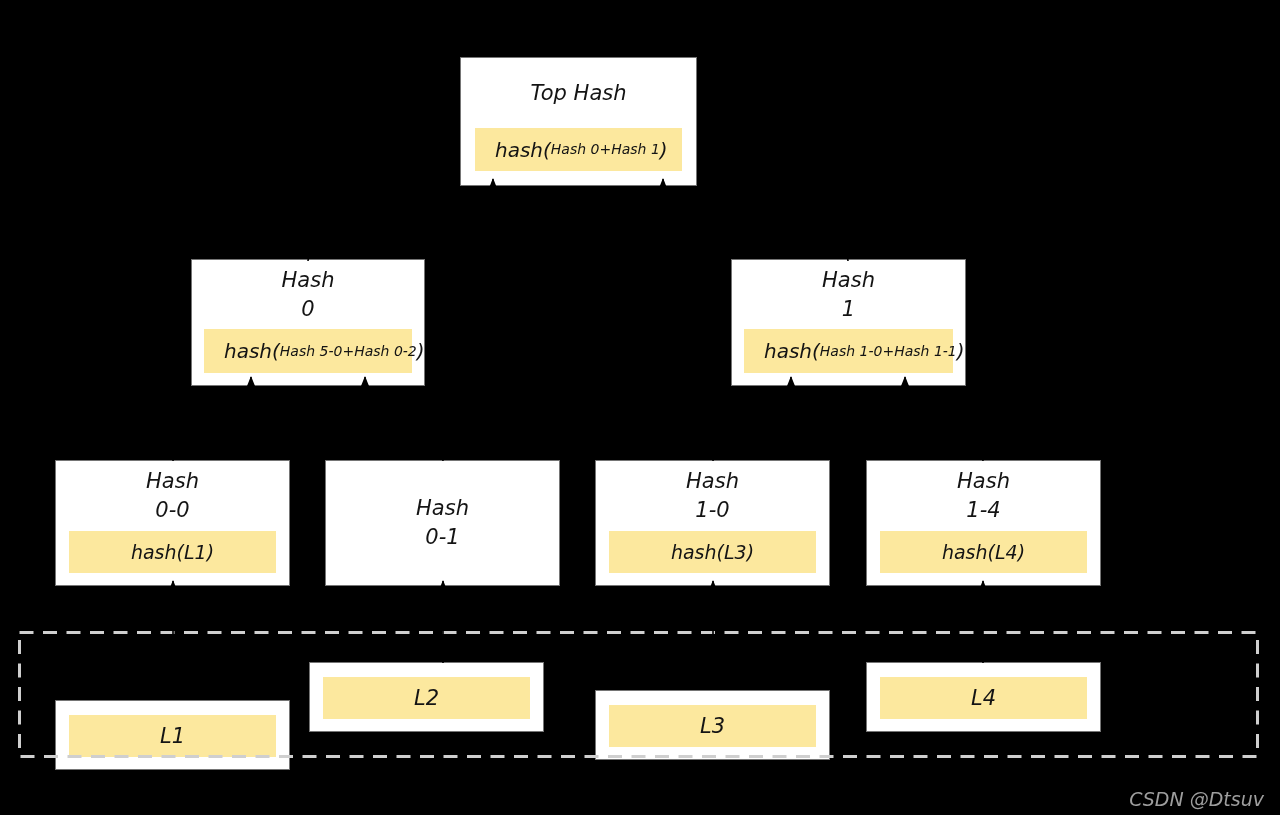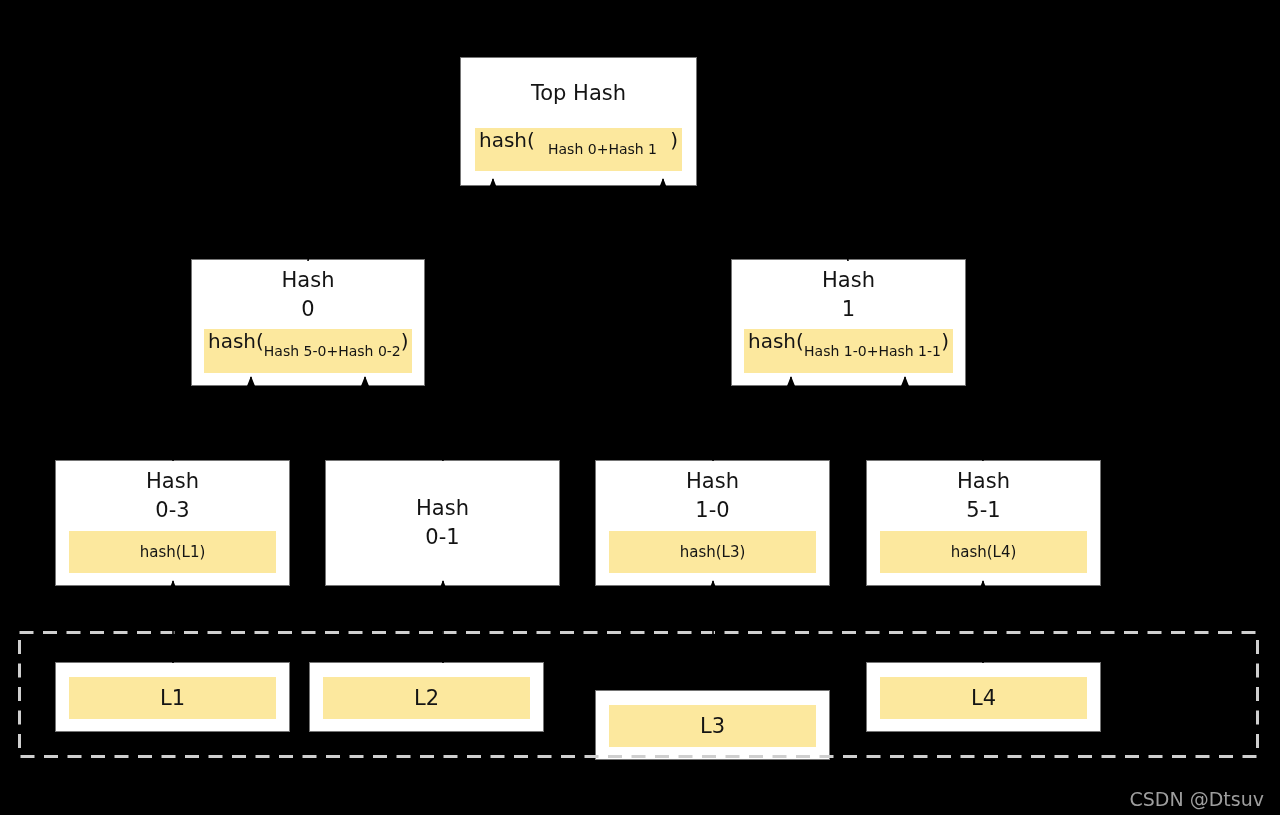--- a/index.html
+++ b/index.html
@@ -12,50 +12,50 @@
     --text-color:#141414;
     --watermark-color:#9e9e9e;
   }
   html,body{margin:0;padding:0;}
   body{
     width:1280px;height:815px;position:relative;overflow:hidden;
     background:var(--background);
     font-family:"DejaVu Sans","Liberation Sans",sans-serif;
     color:var(--text-color);
   }
-  .stage{position:absolute;left:0;top:0;width:1280px;height:790px;}
+  .stage{position:absolute;left:0;top:0;width:1280px;height:790px;font-style:italic;}
   .node{
     position:absolute;box-sizing:border-box;
     background:var(--node-fill);
     border:1px solid var(--node-border);
     display:flex;flex-direction:column;
   }
   .titles{flex:1;display:flex;flex-direction:column;justify-content:center;align-items:center;}
   .tline{font-size:21px;line-height:29px;white-space:nowrap;}
   .hl{background:var(--highlight-fill);box-sizing:border-box;}
   .formula{
-    display:flex;justify-content:space-between;
-    padding:0 4px;font-size:20px;white-space:nowrap;
+    display:flex;align-items:center;justify-content:space-between;
+    padding:0 20px;font-size:20px;white-space:nowrap;
   }
   .stack{
     display:flex;flex-direction:row;align-items:center;
     font-size:14px;line-height:9px;white-space:nowrap;
   }
-  .f3{display:flex;align-items:center;justify-content:center;font-size:15px;}
+  .f3{display:flex;align-items:center;justify-content:center;font-size:19px;}
   .leafhl{flex:1;display:flex;align-items:center;justify-content:center;font-size:21px;}
 
   
   #root{left:460px;top:57px;width:237px;height:129px;}
   #h0  {left:191px;top:259px;width:234px;height:127px;}
   #h1  {left:731px;top:259px;width:235px;height:127px;}
   #h00 {left:55px; top:460px;width:235px;height:126px;}
   #h01 {left:325px;top:460px;width:235px;height:126px;}
   #h10 {left:595px;top:460px;width:235px;height:126px;}
   #h11 {left:866px;top:460px;width:235px;height:126px;}
-  #l1  {left:55px; top:662px;width:235px;height:70px;}
+  #l1  {left:55px; top:700px;width:235px;height:70px;}
   #l2  {left:309px;top:662px;width:235px;height:70px;}
   #l3  {left:595px;top:690px;width:235px;height:70px;}
   #l4  {left:866px;top:662px;width:235px;height:70px;}
 
   .root-n .hl{margin:0 14px 14px;height:43px;}
   .lvl2 .hl{margin:0 12px 12px;height:44px;}
   .lvl3 .hl{margin:0 13px 12px;height:42px;}
   .leaf .hl{margin:14px 13px 12px;}
 
   svg.overlay{position:absolute;left:0;top:0;pointer-events:none;}
@@ -112,21 +112,21 @@
         <span>+</span>
         <span>Hash 1-1</span>
       </span>
       <span>)</span>
     </div>
   </div>
 
   <div class="node lvl3" id="h00">
     <div class="titles">
       <div class="tline">Hash</div>
-      <div class="tline">0-3</div>
+      <div class="tline">0-0</div>
     </div>
     <div class="hl f3">hash(L1)</div>
   </div>
 
   <div class="node lvl3" id="h01">
     <div class="titles">
       <div class="tline">Hash</div>
       <div class="tline">0-1</div>
     </div>
   </div>
@@ -135,21 +135,21 @@
     <div class="titles">
       <div class="tline">Hash</div>
       <div class="tline">1-0</div>
     </div>
     <div class="hl f3">hash(L3)</div>
   </div>
 
   <div class="node lvl3" id="h11">
     <div class="titles">
       <div class="tline">Hash</div>
-      <div class="tline">5-1</div>
+      <div class="tline">1-4</div>
     </div>
     <div class="hl f3">hash(L4)</div>
   </div>
 
   <div class="node leaf" id="l1">
     <div class="hl leafhl">L1</div>
   </div>
   <div class="node leaf" id="l2">
     <div class="hl leafhl">L2</div>
   </div>

